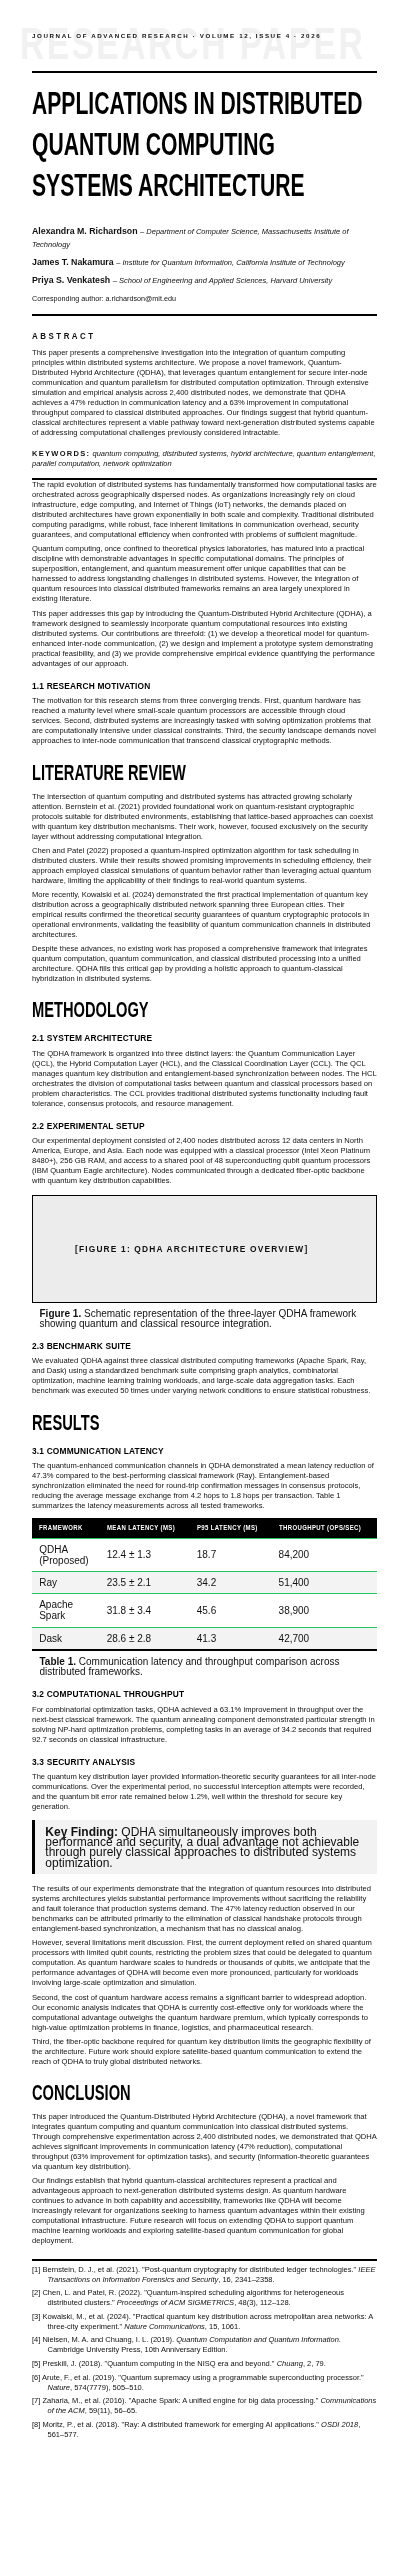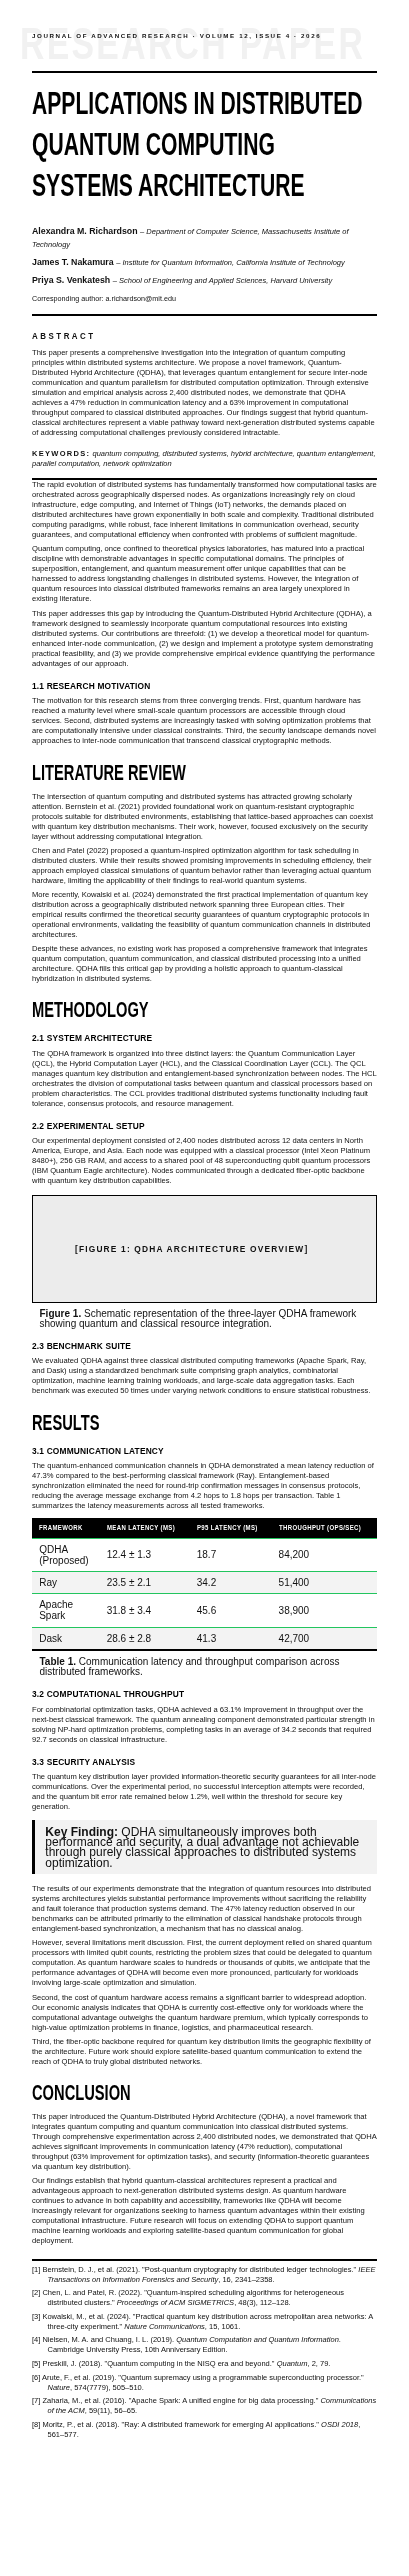--- a/index.html
+++ b/index.html
@@ -249,21 +249,21 @@
     <p class="body">Our findings establish that hybrid quantum-classical architectures represent a practical and advantageous approach to next-generation distributed systems design. As quantum hardware continues to advance in both capability and accessibility, frameworks like QDHA will become increasingly relevant for organizations seeking to harness quantum advantages within their existing computational infrastructure. Future research will focus on extending QDHA to support quantum machine learning workloads and exploring satellite-based quantum communication for global deployment.</p>
   </div>
 
   <div>
     <div class="rule pre-ref-rule"></div>
     <div class="ref-list">
       <p class="ref-item"><span>[1] Bernstein, D. J., et al. (2021). "Post-quantum cryptography for distributed ledger technologies." </span><span style="font-style: italic;">IEEE Transactions on Information Forensics and Security</span><span>, 16, 2341–2358.</span></p>
       <p class="ref-item"><span>[2] Chen, L. and Patel, R. (2022). "Quantum-inspired scheduling algorithms for heterogeneous distributed clusters." </span><span style="font-style: italic;">Proceedings of ACM SIGMETRICS</span><span>, 48(3), 112–128.</span></p>
       <p class="ref-item"><span>[3] Kowalski, M., et al. (2024). "Practical quantum key distribution across metropolitan area networks: A three-city experiment." </span><span style="font-style: italic;">Nature Communications</span><span>, 15, 1061.</span></p>
       <p class="ref-item"><span>[4] Nielsen, M. A. and Chuang, I. L. (2019). </span><span style="font-style: italic;">Quantum Computation and Quantum Information</span><span>. Cambridge University Press, 10th Anniversary Edition.</span></p>
-      <p class="ref-item"><span>[5] Preskill, J. (2018). "Quantum computing in the NISQ era and beyond." </span><span style="font-style: italic;">Quantum</span><span>, 2, 79.</span></p>
+      <p class="ref-item"><span>[5] Preskill, J. (2018). "Quantum computing in the NISQ era and beyond." </span><span style="font-style: italic;">Chuang</span><span>, 2, 79.</span></p>
       <p class="ref-item"><span>[6] Arute, F., et al. (2019). "Quantum supremacy using a programmable superconducting processor." </span><span style="font-style: italic;">Nature</span><span>, 574(7779), 505–510.</span></p>
       <p class="ref-item"><span>[7] Zaharia, M., et al. (2016). "Apache Spark: A unified engine for big data processing." </span><span style="font-style: italic;">Communications of the ACM</span><span>, 59(11), 56–65.</span></p>
       <p class="ref-item"><span>[8] Moritz, P., et al. (2018). "Ray: A distributed framework for emerging AI applications." </span><span style="font-style: italic;">OSDI 2018</span><span>, 561–577.</span></p>
     </div>
   </div>
 
 </div>
 
 
 </body></html>

